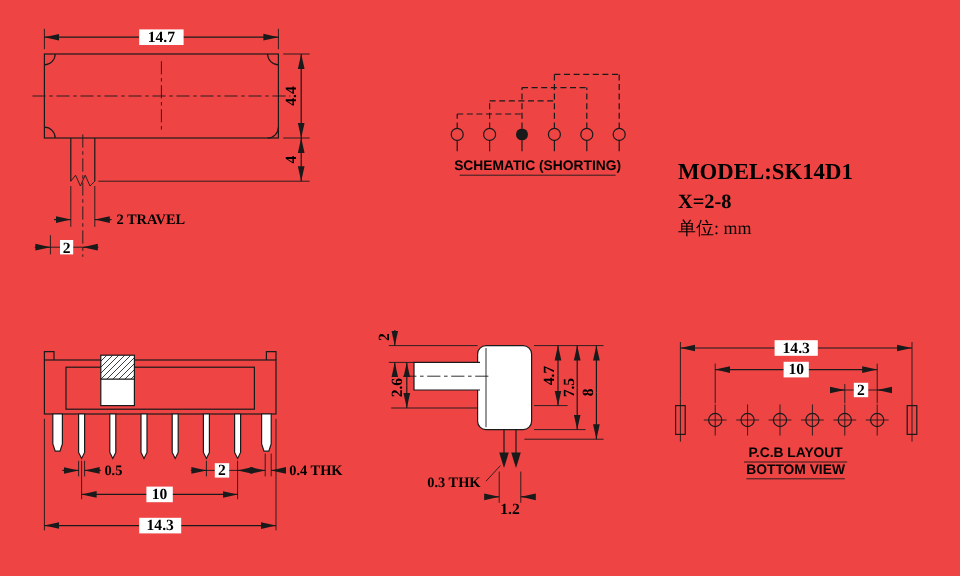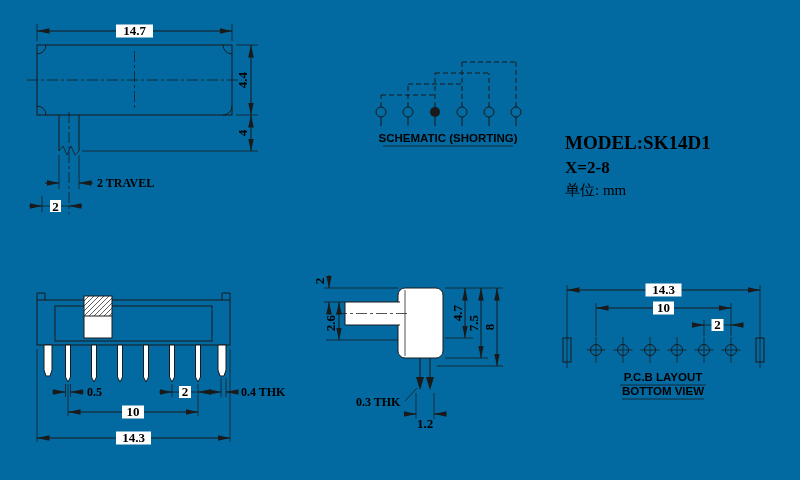--- a/index.html
+++ b/index.html
@@ -1,16 +1,16 @@
 <!DOCTYPE html>
 <html><head>
 <meta charset="utf-8">
 <style>
   html,body{margin:0;padding:0;background:#fff;}
-  .sheet{position:relative;width:800px;height:480px;background:#0369a1;overflow:hidden;
+  .sheet{position:relative;width:800px;height:480px;background:#ef4444;overflow:hidden;
          font-family:"Liberation Serif",serif;}
   svg{display:block;}
   .s1{stroke:#1a1a1a;stroke-width:1;fill:none;}
   .s07{stroke:#1a1a1a;stroke-width:0.75;fill:none;}
   .cl{stroke:#1a1a1a;stroke-width:0.75;fill:none;stroke-dasharray:11 3 3 3;}
   .dsh{stroke:#1a1a1a;stroke-width:1;fill:none;stroke-dasharray:5 3;}
   .wfill{fill:#ffffff;stroke:#1a1a1a;stroke-width:1;}
   .wbg{fill:#ffffff;stroke:none;}
   text{fill:#000;}
   .dim{font:bold 13px "Liberation Serif",serif;text-anchor:middle;}

